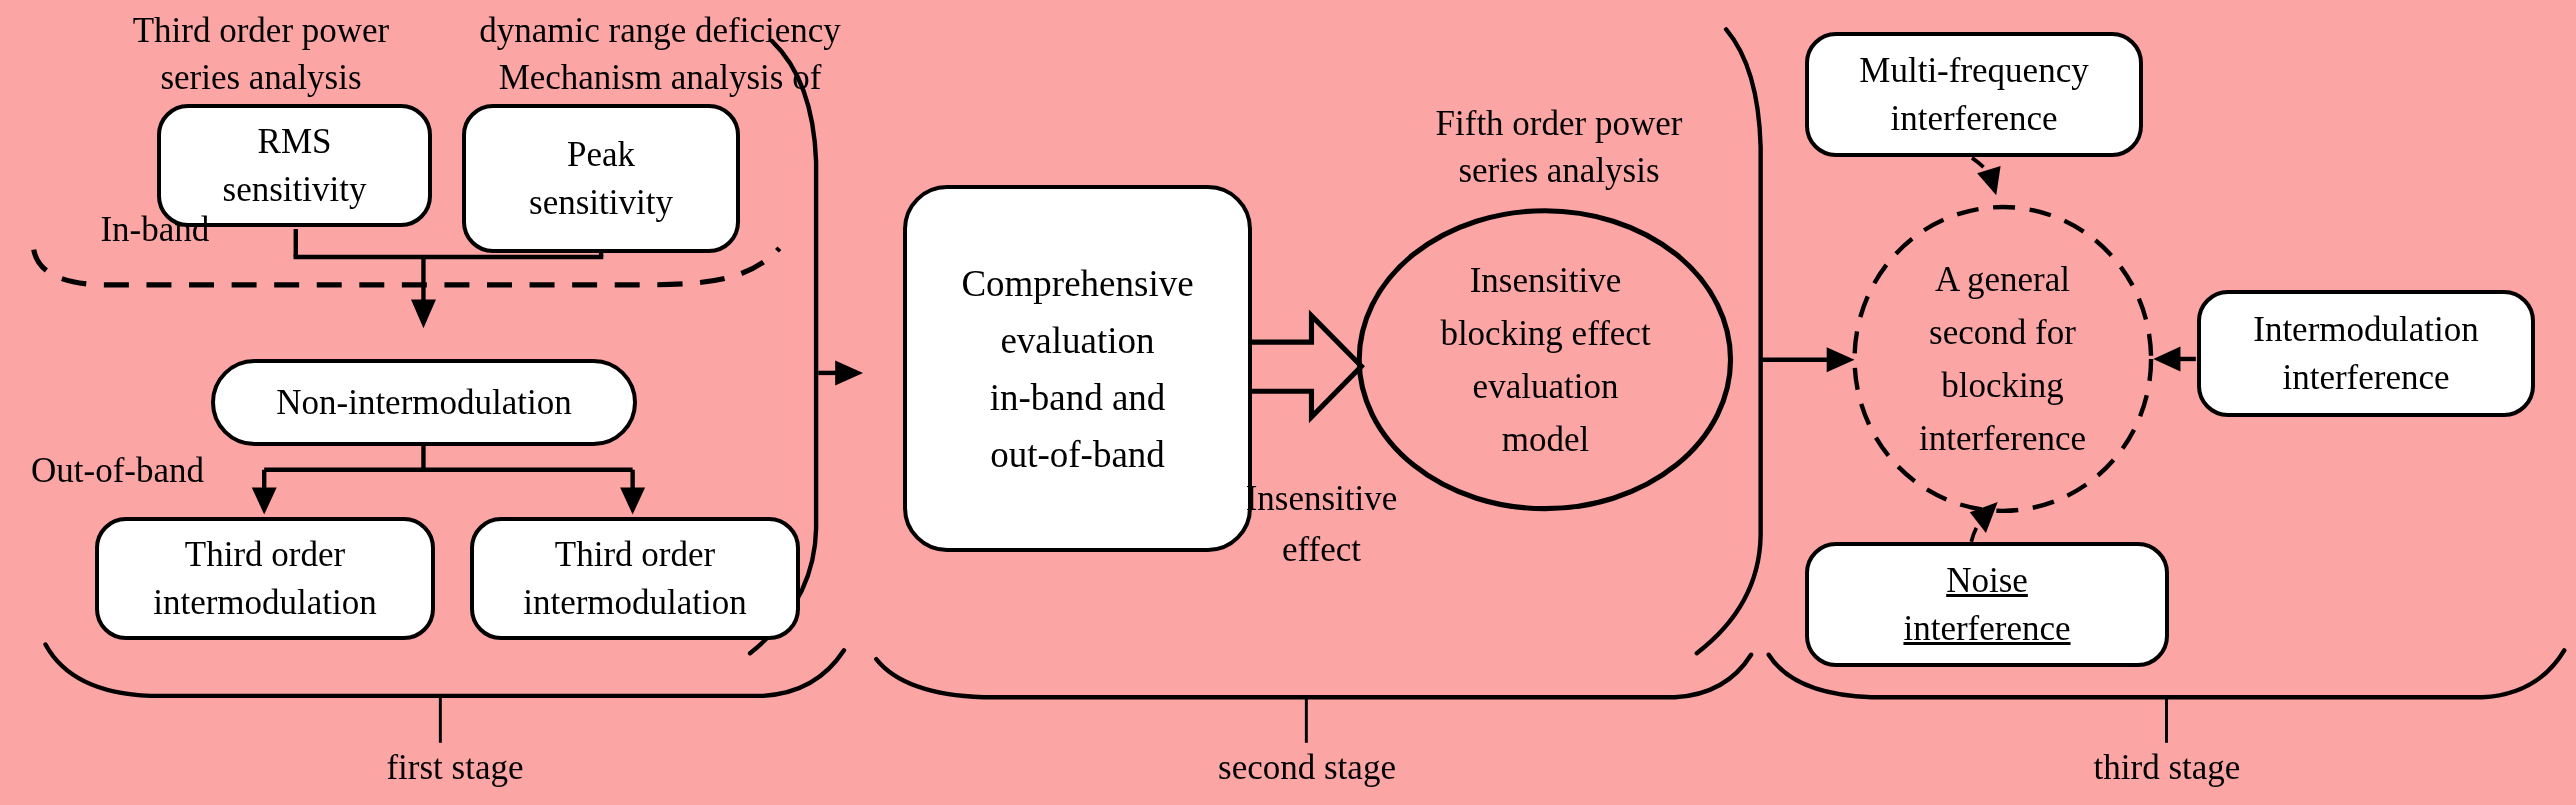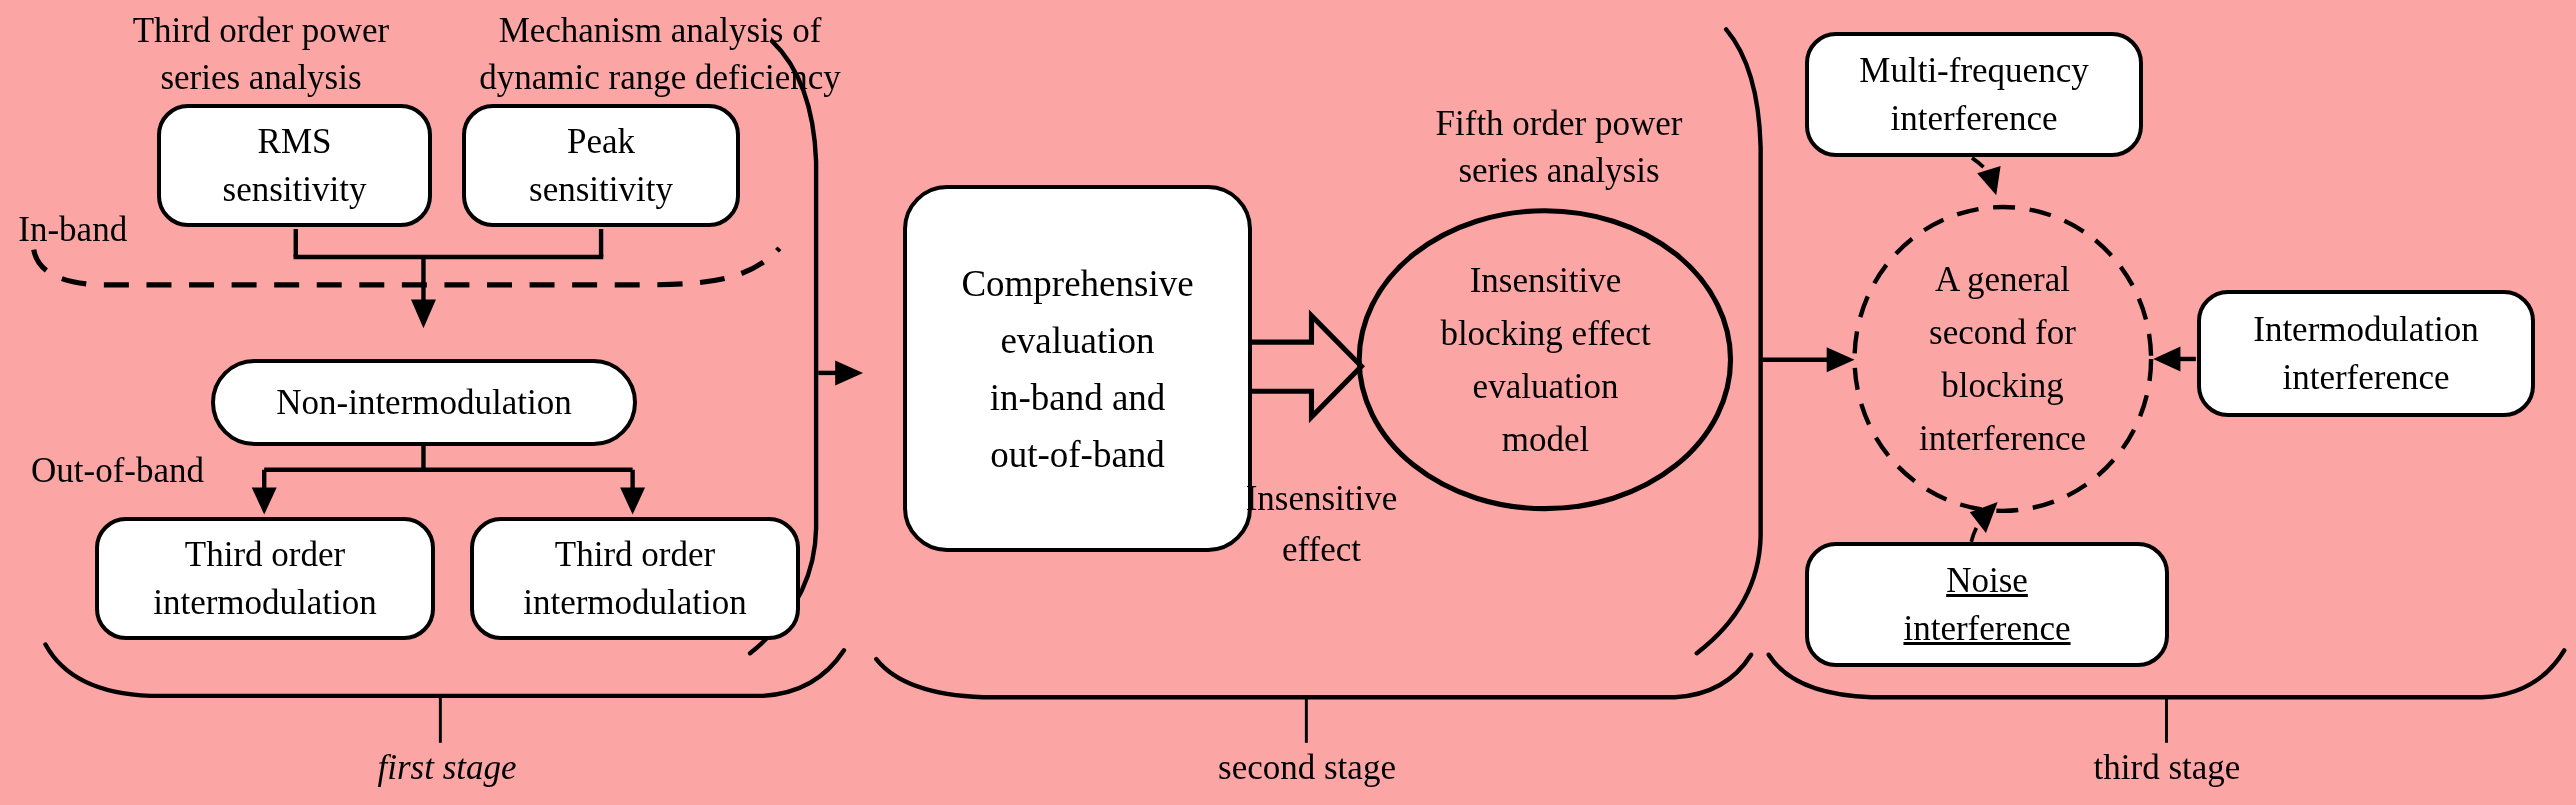--- a/index.html
+++ b/index.html
@@ -83,35 +83,35 @@
       <polygon points="2934,489 2971,472 2971,506"></polygon>
     </g>
   </svg>
 
   <div class="node title" style="left:103px;top:7.3px;width:316px;">
     <span>Third order power</span>
     <span>series analysis</span>
   </div>
 
   <div class="node title" style="left:440px;top:7.3px;width:440px;">
+    <span>dynamic range deficiency</span>
     <span>Mechanism analysis of</span>
-    <span>dynamic range deficiency</span>
   </div>
 
   <div class="node box" style="left:157px;top:104px;width:275px;height:123px;">
     <span>RMS</span>
     <span>sensitivity</span>
   </div>
 
-  <div class="node box" style="left:462px;top:104px;width:278px;height:123px;">
+  <div class="node box" style="left:462px;top:104px;width:278px;height:149px;">
     <span>Peak</span>
     <span>sensitivity</span>
   </div>
 
-  <div class="node label label-left" style="left:18.3px;top:211px;width:191px;line-height:38px;">
+  <div class="node label label-left" style="left:18.3px;top:211px;width:191px;line-height:38px;align-items:flex-end;">
     <span>In-band</span>
   </div>
 
   <div class="node box stadium" style="left:211px;top:327px;width:426px;height:87px;">
     <span>Non-intermodulation</span>
   </div>
 
   <div class="node label label-left" style="left:31px;top:452px;width:228px;line-height:38px;">
     <span>Out-of-band</span>
   </div>
@@ -119,21 +119,21 @@
   <div class="node box" style="left:95px;top:517px;width:340px;height:123px;">
     <span>Third order</span>
     <span>intermodulation</span>
   </div>
 
   <div class="node box" style="left:470px;top:517px;width:330px;height:123px;">
     <span>Third order</span>
     <span>intermodulation</span>
   </div>
 
-  <div class="node stage-label" style="left:300px;top:749px;width:294px;font-style:italic;">
+  <div class="node stage-label" style="left:308px;top:749px;width:294px;">
     <span>first stage</span>
   </div>
 
   <div class="node box comp" style="left:863px;top:185px;width:349px;height:367px;border-radius:44px;">
     <span>Comprehensive</span>
     <span>evaluation</span>
     <span>in-band and</span>
     <span>out-of-band</span>
   </div>
 

